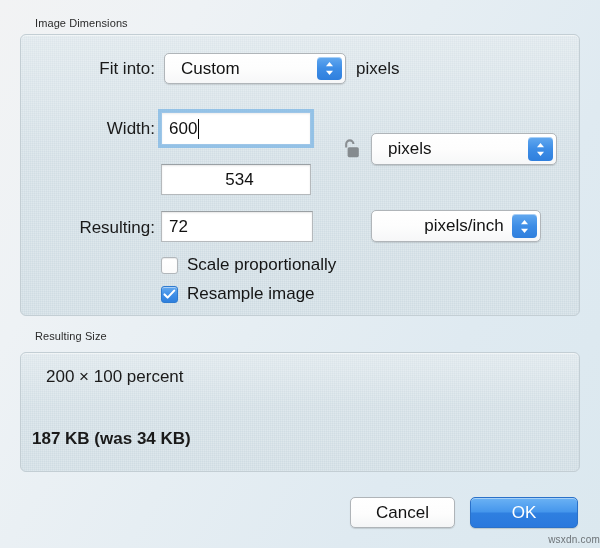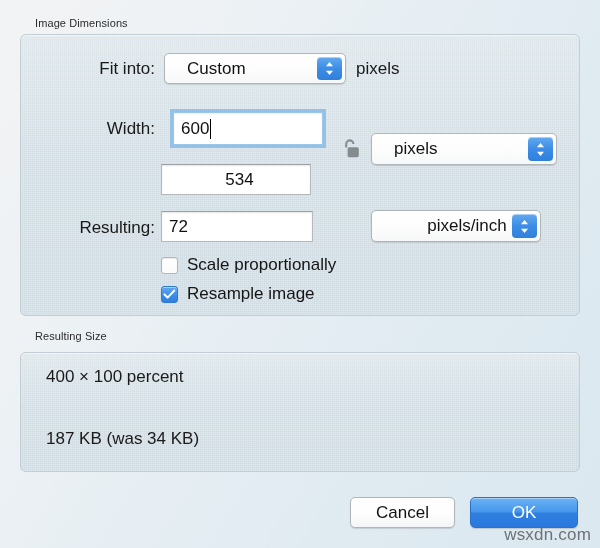--- a/index.html
+++ b/index.html
@@ -89,21 +89,21 @@
     background: linear-gradient(180deg, #ffffff 0%, #fdfdfd 50%, #f6f7f8 100%);
     border: 1px solid #b0b5b9;
     border-radius: 5px;
     box-shadow: 0 1px 1px rgba(0,0,0,0.12);
     display: flex;
     align-items: center;
   }
   .popup .popup-text {
     font-size: 17px;
     color: #131313;
-    padding-left: 22px;
+    padding-left: 16px;
     white-space: nowrap;
     flex: 1 1 auto;
     overflow: hidden;
   }
   .popup .stepper {
     position: absolute;
     right: 3px;
     top: 3px;
     bottom: 3px;
     width: 25px;
@@ -189,23 +189,23 @@
     left: 470px; top: 497px; width: 108px; height: 31px;
     background: linear-gradient(180deg, #6bb2f4 0%, #4596ec 48%, #2f7fe0 52%, #2a78dd 100%);
     border: 1px solid #2a71c9;
     box-shadow: inset 0 1px 0 rgba(255,255,255,0.40), 0 1px 1px rgba(0,0,0,0.15);
     color: #ffffff;
   }
 
   
   #watermark {
     position: absolute;
-    right: 9px;
+    right: 0;
     bottom: 3px;
-    font-size: 17px;
+    font-size: 10px;
     color: #6d7377;
     letter-spacing: 0.2px;
   }
 </style>
 </head>
 <body>
 
 <div id="dialog">
 
   <div class="group-caption" style="left:35px; top:17px;">Image Dimensions</div>
@@ -221,21 +221,21 @@
         <path d="M5.5 2 L9 6.2 L2 6.2 Z" fill="#ffffff"></path>
         <path d="M5.5 15 L9 10.8 L2 10.8 Z" fill="#ffffff"></path>
       </svg>
     </span>
   </div>
 
   <div class="row-label" style="left:356px; top:59px; text-align:left;">pixels</div>
 
   <div class="row-label" style="left:35px; top:119px; width:120px;">Width:</div>
 
-  <div class="text-field focused" style="left:161px; top:112px; width:150px; height:33px;margin-left:12px;">
+  <div class="text-field focused" style="left:161px; top:112px; width:150px; height:33px;">
     <span>600</span>
       <span class="caret"></span>
   </div>
 
   <span id="lock-icon">
     <svg width="20" height="23" viewBox="0 0 20 23">
       <path d="M5.2 9.5 V6.0 a3.6 3.6 0 0 1 7.2 0" fill="none" stroke="#8a8f93" stroke-width="2.1"></path>
       <rect x="6.6" y="9.2" width="11.2" height="10" rx="1.6" fill="#858b8f"></rect>
     </svg>
   </span>
@@ -282,23 +282,23 @@
         <path d="M1.5 5.4 L4.6 8.6 L11.2 1.6" fill="none" stroke="#ffffff" stroke-width="2.1" stroke-linecap="round" stroke-linejoin="round"></path>
       </svg>
     </span>
     <span class="cb-label">Resample image</span>
   </div>
 
   <div class="group-caption" style="left:35px; top:330px;">Resulting Size</div>
 
   <div class="group-box" id="box-resulting"></div>
 
-  <div class="result-line" style="left:46px; top:367px;">400 × 100 percent</div>
-
-  <div class="result-line" style="left:46px; top:429px;">187 KB (was 34 KB)</div>
+  <div class="result-line" style="left:46px; top:367px;">200 × 100 percent</div>
+
+  <div class="result-line" style="left:32px; top:429px;font-weight:bold;">187 KB (was 34 KB)</div>
 
   <div class="btn" id="btn-cancel">Cancel</div>
 
   <div class="btn" id="btn-ok">OK</div>
 
   <div id="watermark">wsxdn.com</div>
 
 </div>
 
 </body></html>

